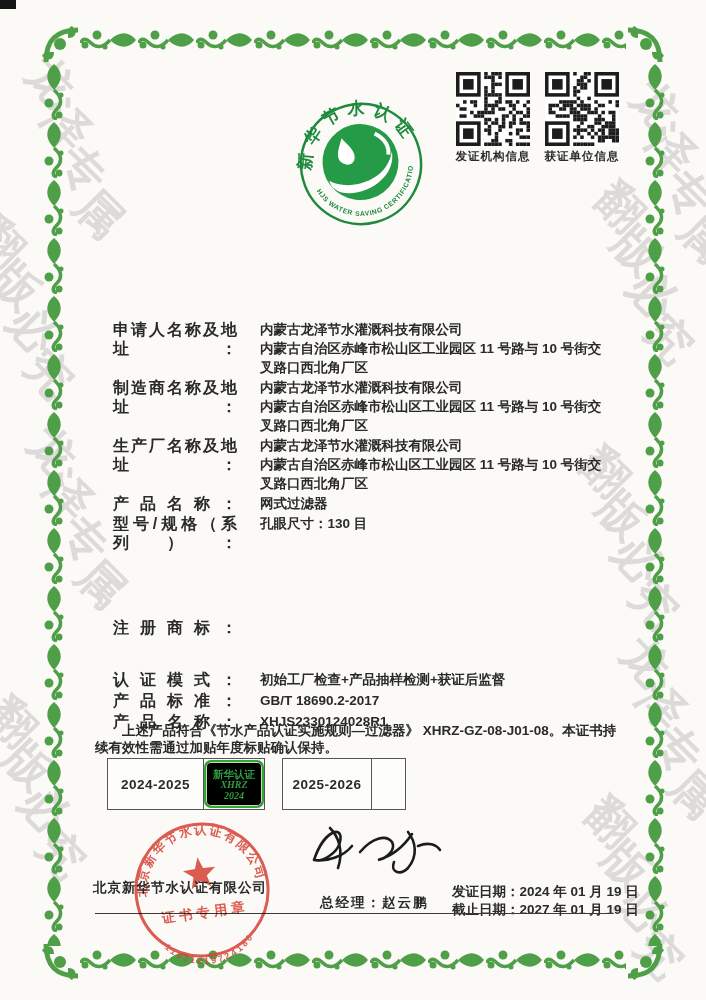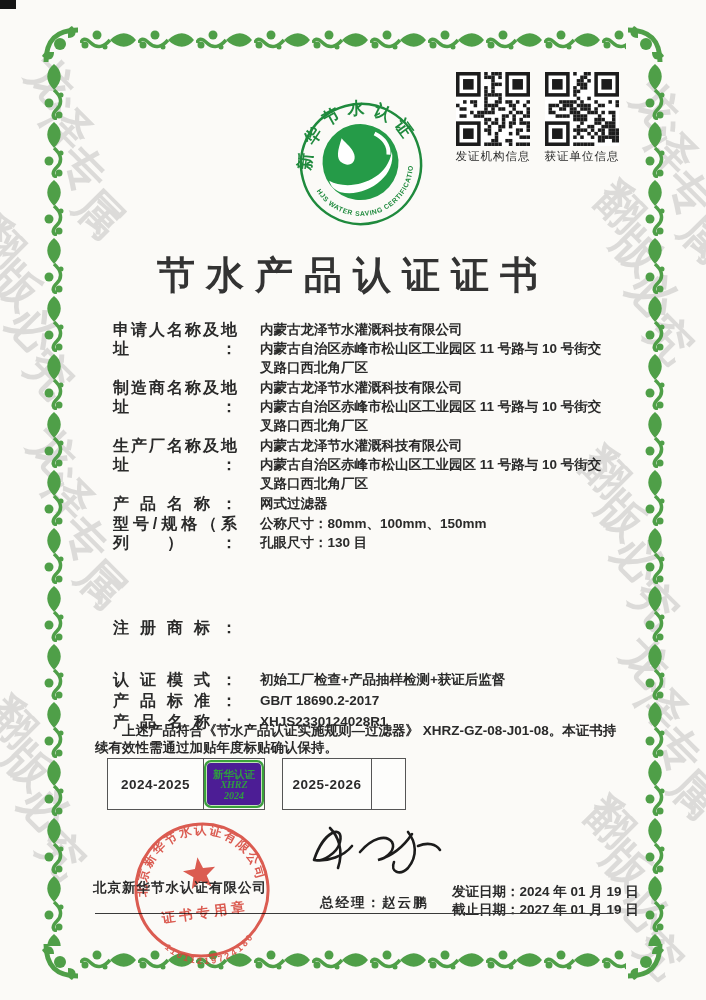--- a/index.html
+++ b/index.html
@@ -12,34 +12,34 @@
   .wm{position:absolute;font-size:46px;font-weight:bold;color:rgba(150,150,150,0.30);
       transform:rotate(45deg);line-height:1;}
   
   .bframe{position:absolute;z-index:2;}
   
   .content{position:absolute;inset:0;z-index:3;}
   .logo{position:absolute;left:286px;top:92px;width:150px;height:145px;}
   .qr-wrap{position:absolute;top:72px;width:82px;text-align:center;}
   .qr-issuer{left:452px;} .qr-holder{left:541px;}
   .qr-wrap svg{width:74px;height:74px;display:block;margin:0 auto;}
-  .qr-label{font-size:11.5px;font-weight:normal;margin-top:3px;letter-spacing:1px;white-space:nowrap;}
+  .qr-label{font-size:11.5px;font-weight:bold;margin-top:3px;letter-spacing:1px;white-space:nowrap;}
   .cert-title{position:absolute;left:0;top:250px;width:100%;text-align:center;font-size:38px;
       font-weight:bold;letter-spacing:11px;color:#333;}
   .row{position:absolute;left:113px;width:500px;}
   .flabel{position:absolute;left:0;top:0;width:124px;font-size:16px;font-weight:bold;
       text-align:justify;text-align-last:justify;line-height:19px;}
   .fvalue{position:absolute;left:127px;top:0;width:375px;font-size:13.5px;font-weight:600;line-height:19px;}
   .fvalue div{white-space:nowrap;padding-left:20px;}
   .statement{position:absolute;left:95px;top:722px;width:522px;font-size:13.5px;font-weight:bold;
       line-height:17px;text-indent:2em;}
   .ybox{position:absolute;top:758px;height:52px;border:1px solid #555;display:flex;box-sizing:border-box;background:rgba(255,255,255,.5);}
   .ybox .ycell{display:flex;align-items:center;justify-content:center;font-size:13.5px;font-weight:bold;letter-spacing:.5px;}
   .ybox .scell{border-left:1px solid #555;display:flex;align-items:center;justify-content:center;}
-  .sticker{width:56px;height:44px;border:2px solid #3aa23a;border-radius:7px;background:#4c1d95;
+  .sticker{width:56px;height:44px;border:2px solid #3aa23a;border-radius:7px;background:#000000;
       box-shadow:inset 0 0 0 1px #bfe3b4;text-align:center;color:#2f9e3f;display:flex;flex-direction:column;justify-content:center;}
   .sticker .s1{font-size:10.5px;font-weight:bold;line-height:12px;}
   .sticker .s2{font-size:10px;font-style:italic;font-weight:bold;line-height:10px;font-family:"Liberation Serif",serif;}
   .sticker .s3{font-size:10px;font-style:italic;font-weight:bold;line-height:11px;font-family:"Liberation Serif",serif;}
   .stamp{position:absolute;left:116px;top:814px;width:172px;height:152px;z-index:4;opacity:.88;
       mix-blend-mode:multiply;transform:rotate(-8deg);}
   .issuer-name{position:absolute;left:93px;top:879px;font-size:13.5px;font-weight:bold;z-index:5;letter-spacing:1px;}
   .signature{position:absolute;left:300px;top:816px;width:150px;height:72px;z-index:4;}
   .gm-line{position:absolute;left:320px;top:894px;font-size:13.5px;font-weight:bold;letter-spacing:2px;}
   .dates{position:absolute;left:452px;top:871px;font-size:13.5px;font-weight:bold;line-height:18px;white-space:nowrap;margin-top:12px;}
@@ -480,21 +480,20 @@
           <rect x="14" y="0" width="7" height="7" fill="#1c1c1c"></rect>
           <rect x="15" y="1" width="5" height="5" fill="#ffffff"></rect>
           <rect x="16" y="2" width="3" height="3" fill="#1c1c1c"></rect>
           <rect x="0" y="14" width="7" height="7" fill="#1c1c1c"></rect>
           <rect x="1" y="15" width="5" height="5" fill="#ffffff"></rect>
           <rect x="2" y="16" width="3" height="3" fill="#1c1c1c"></rect>
         </svg>
       <div class="qr-label">获证单位信息</div>
     </div>
 
-    <div class="cert-title">节水产品认证证书</div>
 
     <div class="row" style="top:320px">
       <div class="flabel">申请人名称及地址：</div>
       <div class="fvalue">
         <div>内蒙古龙泽节水灌溉科技有限公司</div>
         <div>内蒙古自治区赤峰市松山区工业园区 11 号路与 10 号街交</div>
         <div>叉路口西北角厂区</div>
       </div>
     </div>
     <div class="row" style="top:378px">
@@ -515,21 +514,20 @@
     </div>
     <div class="row" style="top:494px">
       <div class="flabel">产品名称：</div>
       <div class="fvalue">
         <div>网式过滤器</div>
       </div>
     </div>
     <div class="row" style="top:514px">
       <div class="flabel">型号/规格（系列）：</div>
       <div class="fvalue">
-        <div>公称尺寸：80mm、100mm、150mm</div>
         <div>孔眼尺寸：130 目</div>
       </div>
     </div>
     <div class="row" style="top:618px">
       <div class="flabel">注册商标：</div>
       <div class="fvalue"></div>
     </div>
     <div class="row" style="top:670px">
       <div class="flabel">认证模式：</div>
       <div class="fvalue">

